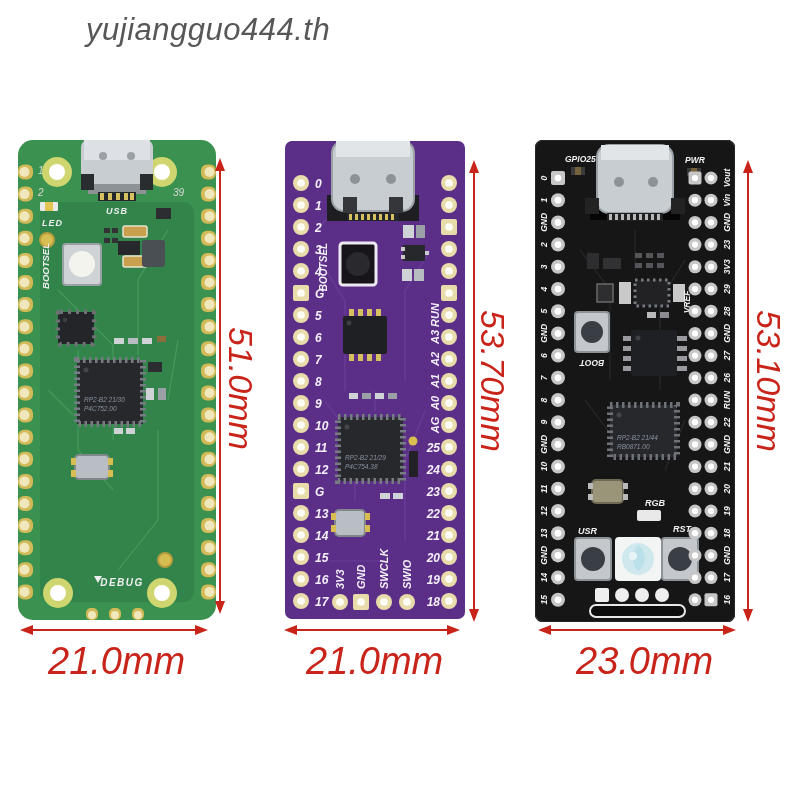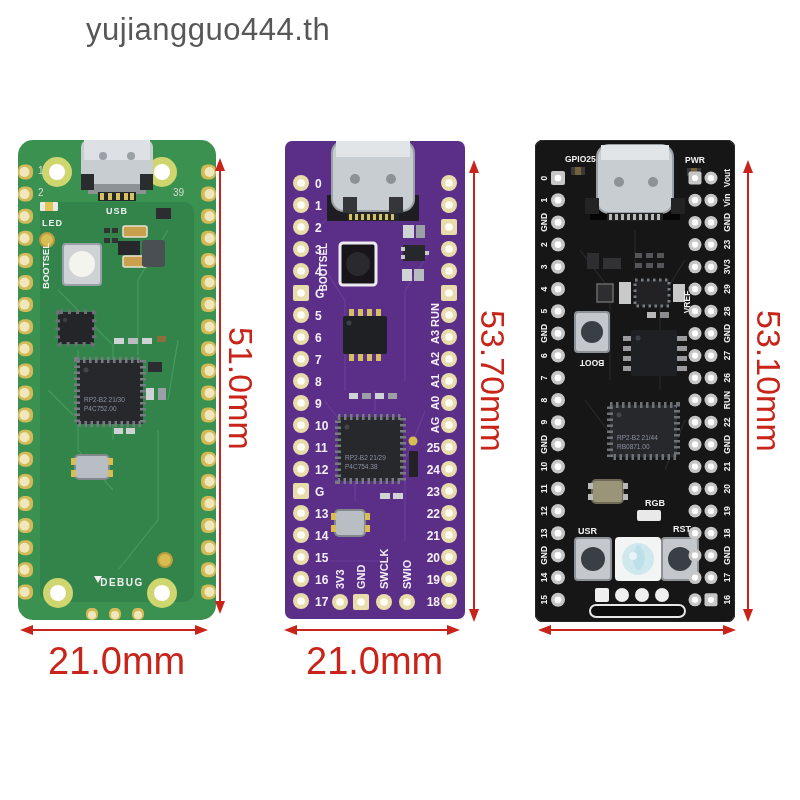--- a/index.html
+++ b/index.html
@@ -1,17 +1,17 @@
 <!DOCTYPE html>
 <html><head>
 <meta charset="utf-8">
 <style>
   html,body{margin:0;padding:0;background:#fff;}
   #stage{position:relative;width:800px;height:800px;background:#ffffff;overflow:hidden;
-         font-family:"Liberation Sans",sans-serif;}
+         font-family:"Liberation Sans",sans-serif;font-style:italic;}
   .abs{position:absolute;}
   #watermark{left:86px;top:12px;font-size:31px;font-weight:500;color:#575757;letter-spacing:.5px;}
   .dim-h{color:#c9241a;font-size:38px;font-weight:400;white-space:nowrap;}
   .dim-v{color:#c9241a;font-size:34px;font-weight:400;writing-mode:vertical-rl;white-space:nowrap;}
   svg text{font-family:"Liberation Sans",sans-serif;}
   .arrow{stroke:#c9241a;stroke-width:2;}
   .ahead{fill:#c9241a;}
 </style>
 </head>
 <body>
@@ -728,13 +728,14 @@
     <line class="arrow" x1="10" y1="8" x2="188" y2="8"></line>
     <path class="ahead" d="M0 8 L13 3 L13 13 Z"></path>
       <path class="ahead" d="M198 8 L185 3 L185 13 Z"></path>
   </svg>
 
   <div class="abs dim-v" style="left:221px;top:327px;">51.0mm</div>
   <div class="abs dim-v" style="left:473px;top:310px;">53.70mm</div>
   <div class="abs dim-v" style="left:749px;top:310px;">53.10mm</div>
   <div class="abs dim-h" style="left:48px;top:640px;">21.0mm</div>
   <div class="abs dim-h" style="left:306px;top:640px;">21.0mm</div>
+  <div class="abs dim-h" style="left:576px;top:640px;">23.0mm</div>
 </div>
 
 </body></html>

